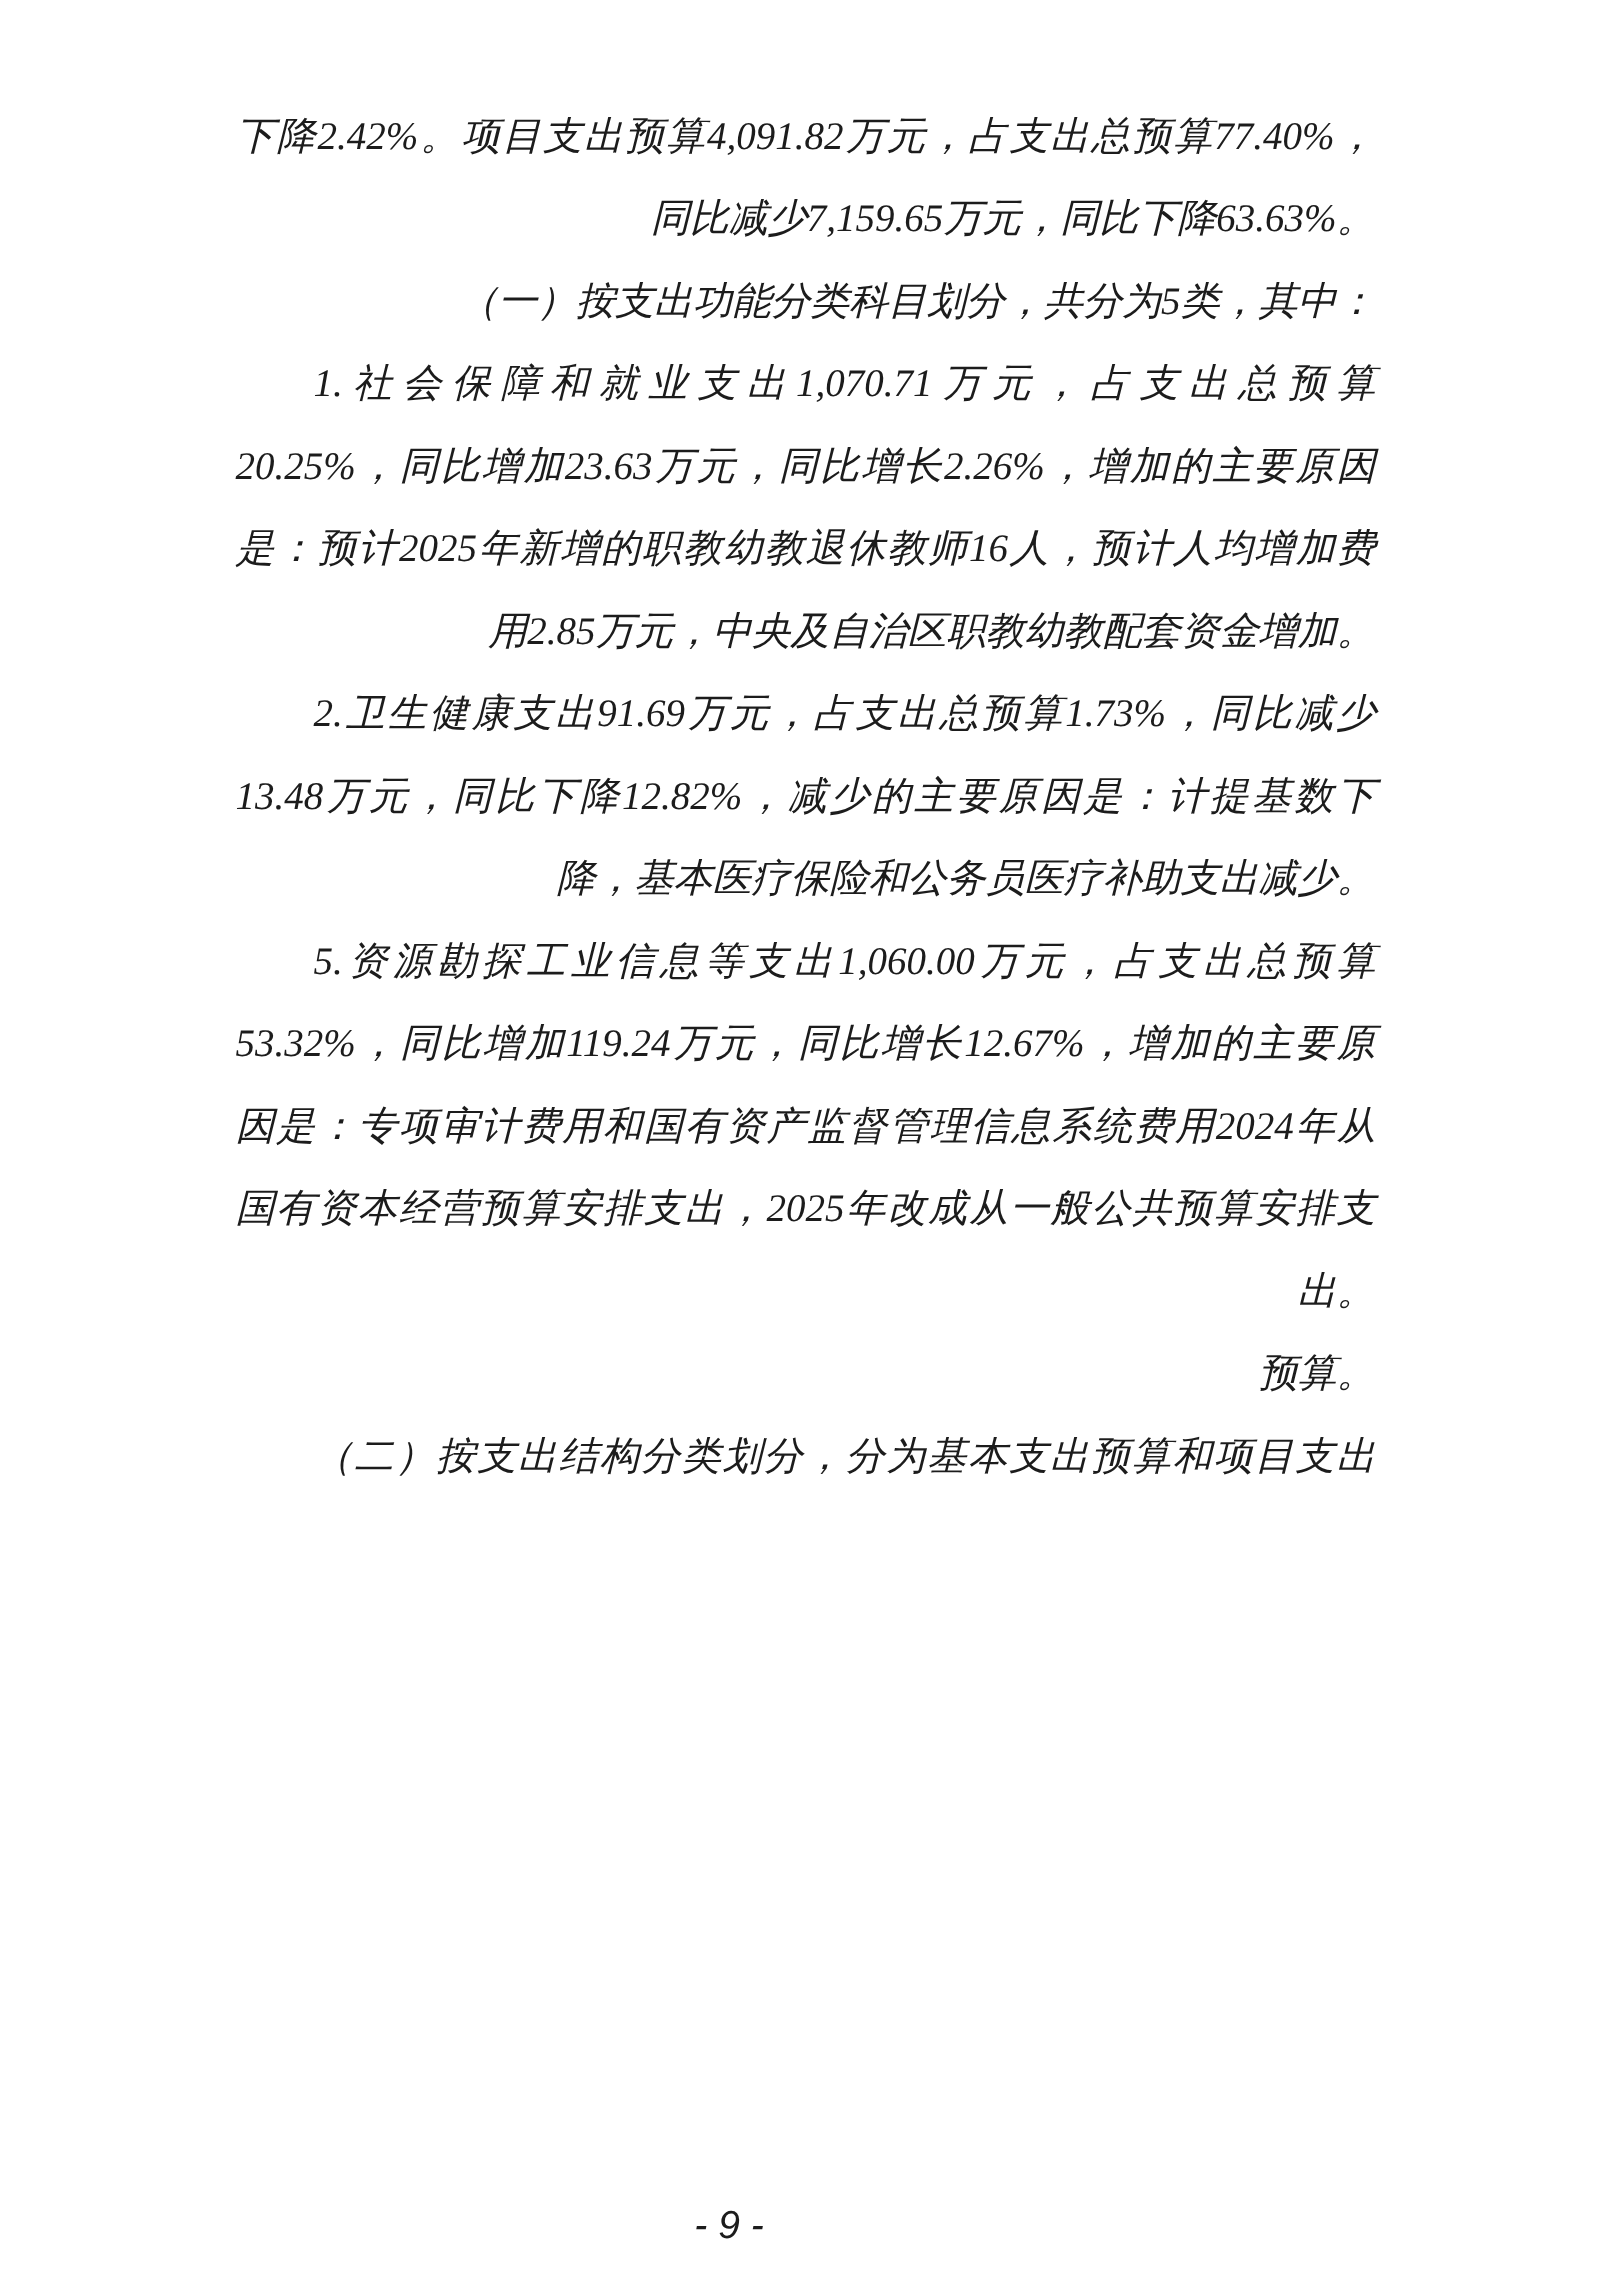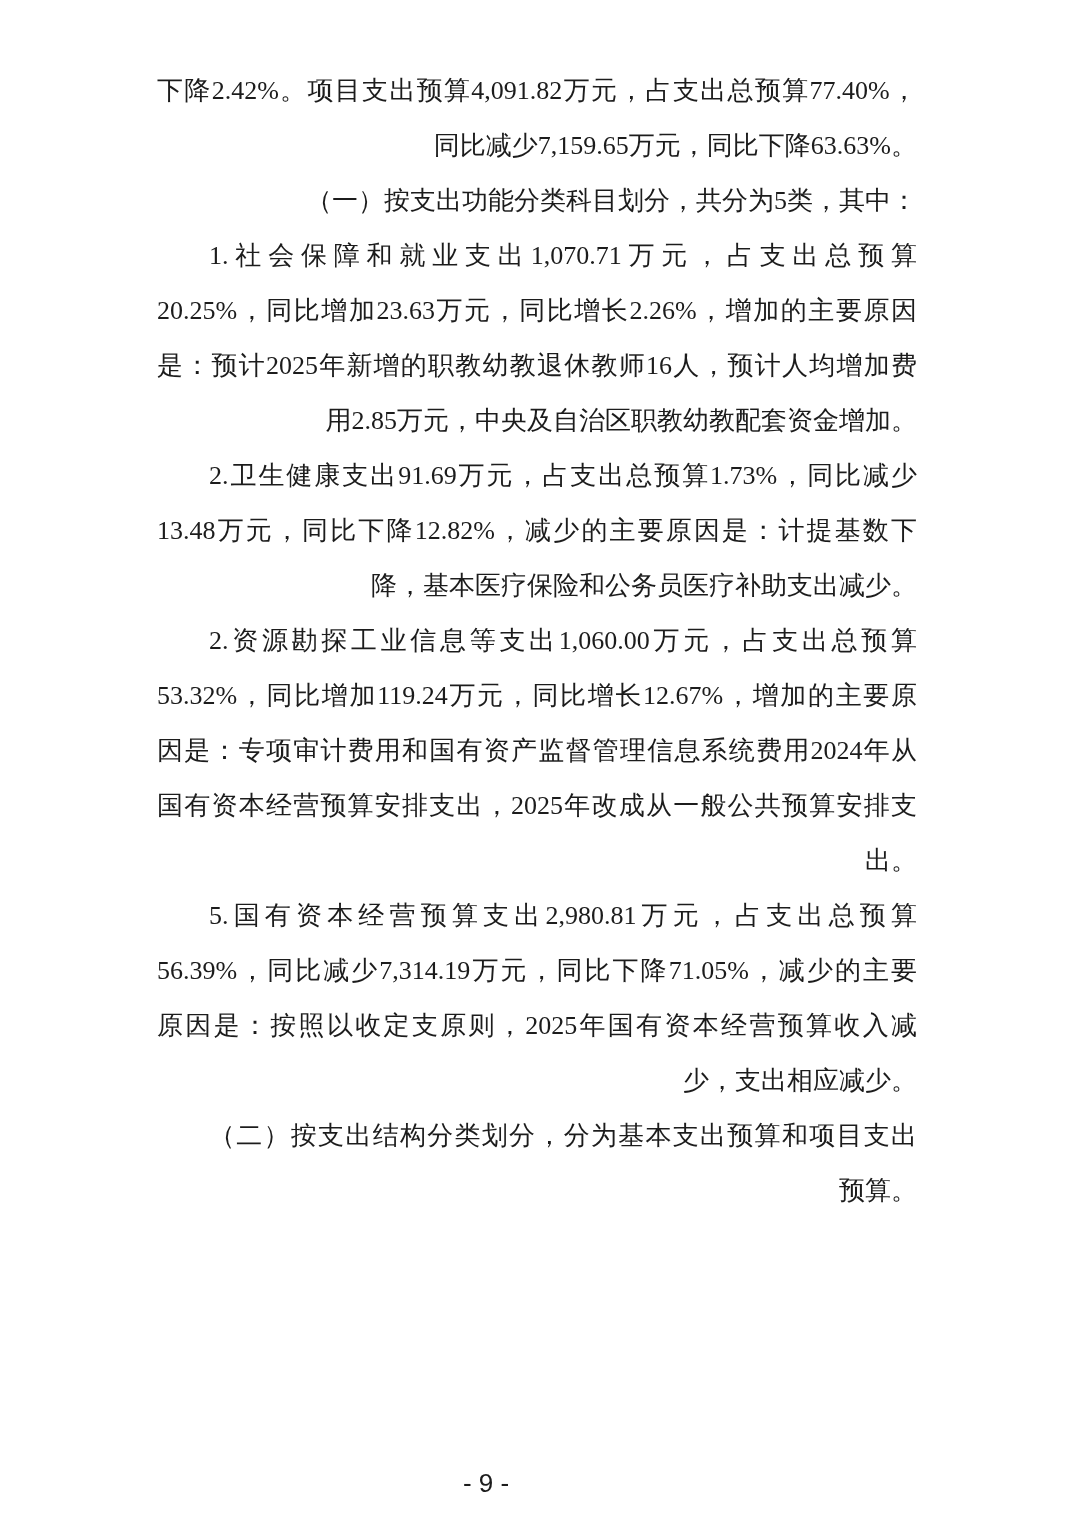--- a/index.html
+++ b/index.html
@@ -8,20 +8,21 @@
     background: #ffffff;
   }
   .page {
     position: relative;
     width: 972px;
     height: 1520px;
     background: #ffffff;
     overflow: hidden;
     font-family: "Liberation Serif", "DejaVu Serif", serif;
     color: #1c1c1c;
+    font-style: italic;
   }
   .content {
     position: absolute;
     left: 157px;
     top: 63px;
     width: 760px;
   }
   .para { margin: 0; padding: 0; }
   .line {
     font-size: 26px;
@@ -74,36 +75,30 @@
       <div class="line">用2.85万元，中央及自治区职教幼教配套资金增加。</div>
     </div>
 
     <div class="para">
       <div class="line j ind">2.卫生健康支出91.69万元，占支出总预算1.73%，同比减少</div>
       <div class="line j">13.48万元，同比下降12.82%，减少的主要原因是：计提基数下</div>
       <div class="line">降，基本医疗保险和公务员医疗补助支出减少。</div>
     </div>
 
     <div class="para">
-      <div class="line j ind">2.资源勘探工业信息等支出1,060.00万元，占支出总预算</div>
+      <div class="line j ind">5.资源勘探工业信息等支出1,060.00万元，占支出总预算</div>
       <div class="line j">53.32%，同比增加119.24万元，同比增长12.67%，增加的主要原</div>
       <div class="line j">因是：专项审计费用和国有资产监督管理信息系统费用2024年从</div>
       <div class="line j">国有资本经营预算安排支出，2025年改成从一般公共预算安排支</div>
       <div class="line">出。</div>
     </div>
 
 
-    <div class="para">
-      <div class="line j ind">5.国有资本经营预算支出2,980.81万元，占支出总预算</div>
-      <div class="line j">56.39%，同比减少7,314.19万元，同比下降71.05%，减少的主要</div>
-      <div class="line j">原因是：按照以收定支原则，2025年国有资本经营预算收入减</div>
-      <div class="line">少，支出相应减少。</div>
-    </div>
 
     <div class="para">
+      <div class="line">预算。</div>
       <div class="line j ind">（二）按支出结构分类划分，分为基本支出预算和项目支出</div>
-      <div class="line">预算。</div>
     </div>
 
   </div>
 
   <div class="footer">- 9 -</div>
 </div>
 
 </body></html>

